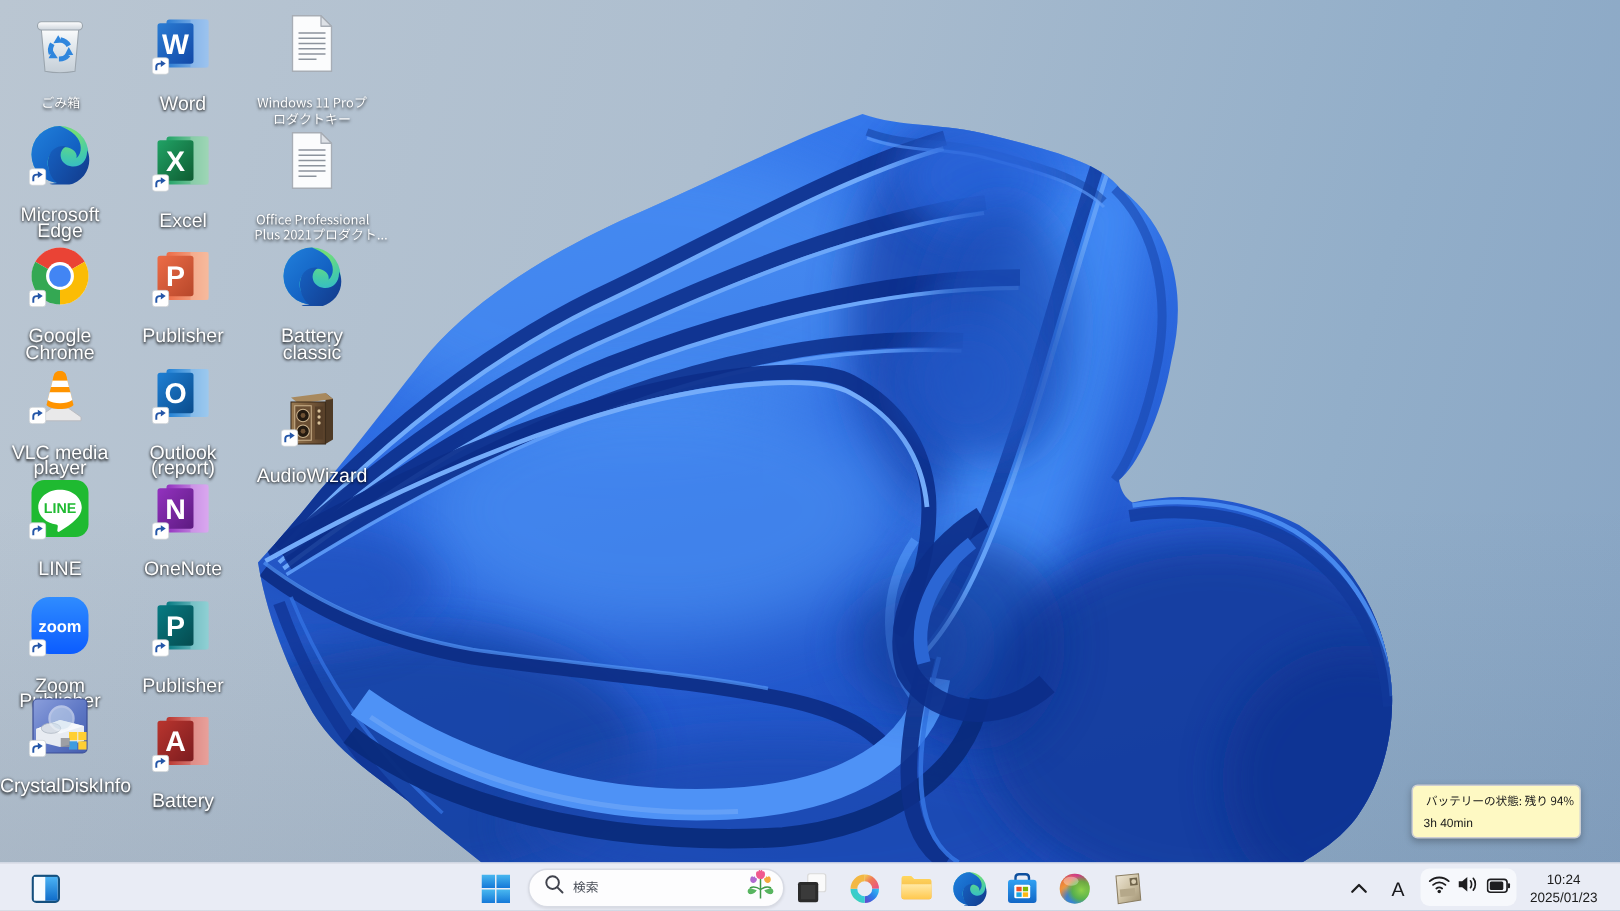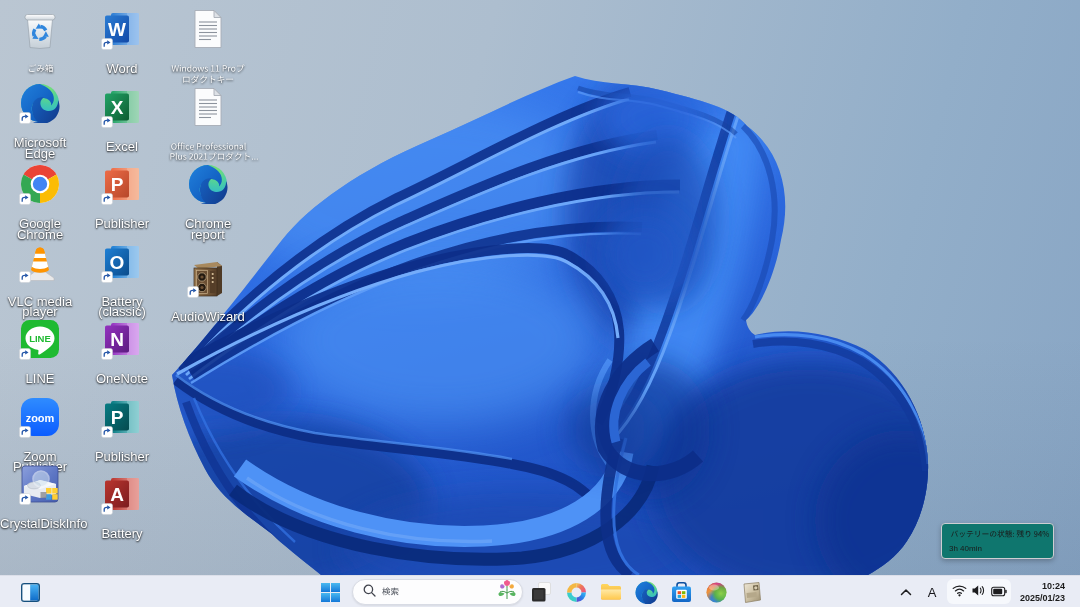--- a/index.html
+++ b/index.html
@@ -18,25 +18,25 @@
   .sr { position:absolute; width:1px; height:1px; overflow:hidden; clip:rect(0 0 0 0); white-space:nowrap; }
   #taskbar { position:absolute; left:0; bottom:0; width:1080px; height:32px;
              background:#e9ecf5; border-top:1px solid #dcdfe9; }
   .tbi { position:absolute; top:0; height:32px; display:flex; align-items:center; justify-content:center; }
   #search { position:absolute; left:352px; top:3px; width:171px; height:26px; background:#fdfdfe;
             border:1px solid #d8dbe4; border-radius:13px; box-shadow:0 1px 2px rgba(0,0,0,.08);
             display:flex; align-items:center; padding:0 4px 0 10px; }
   #search .ph { font-size:8.5px; color:#454a54; margin-left:6px; flex:1 1 auto; display:flex; align-items:center; }
   #tray-pill { position:absolute; right:69px; top:3px; width:64px; height:25px; background:#f6f8fc;
                border-radius:6px; display:flex; align-items:center; justify-content:space-evenly; }
-  #clock { position:absolute; right:15px; top:4px; text-align:right; font-size:9px; line-height:12px; color:#1b1b1b;font-weight:bold; }
+  #clock { position:absolute; right:15px; top:4px; text-align:center; font-size:9px; line-height:12px; color:#1b1b1b; }
   #ime { position:absolute; right:138px; top:0; height:32px; width:20px; display:flex; align-items:center; justify-content:center;
          font-size:13px; color:#16161a; }
   #chev { position:absolute; right:164px; top:0; height:32px; width:20px; display:flex; align-items:center; justify-content:center; }
-  #tooltip { position:absolute; left:941px; top:523px; width:113px; height:36px; background:#0f766e;
+  #tooltip { position:absolute; left:941px; top:523px; width:113px; height:36px; background:#fef9c3;
              border:1px solid #cdced2; border-radius:4px; box-shadow:0 2px 5px rgba(0,0,0,.25);
              padding:3px 0 0 7px; }
   .tt-line { height:14px; display:flex; align-items:center; }
   .tt2 { font-size:8px; color:#1b1b1b; }
 </style>
 </head>
 <body>
 
 <svg id="bloom" viewBox="0 0 1080 607" preserveAspectRatio="none">
 <defs>
@@ -395,21 +395,21 @@
  <rect x="25" y="4" width="12" height="32" fill="#9cc9ee" opacity=".55"></rect>
  <rect x="3" y="6.5" width="24" height="27" rx="1.8" fill="url(#ofo)"></rect>
  <text x="15" y="26.7" font-family="Liberation Sans, sans-serif" font-size="19" font-weight="bold" fill="#fff" text-anchor="middle">O</text>
 </svg>
         <svg class="arrow" width="12" height="12" viewBox="0 0 12 12">
  <rect x=".5" y=".5" width="11" height="11" rx="2" fill="#fff" stroke="#c8cdd2" stroke-width=".5"></rect>
  <path d="M3.2,8.8 L3.2,6.4 Q3.2,4.4 5.6,4.4 L6.6,4.4" fill="none" stroke="#2456a8" stroke-width="1.3"></path>
  <path d="M6.2,2.2 L9.5,4.4 L6.2,6.6 Z" fill="#2456a8"></path>
 </svg>
       </div>
-  <div class="lbl"><span>Battery (classic)</span></div>
+  <div class="lbl"><span>Outlook (report)</span></div>
 </div>
 
 <div class="cell" style="left:82px;top:319px">
   <div class="ic">
 <svg width="40" height="40" viewBox="0 0 40 40">
  <defs>
             <linearGradient id="ofn" x1="0" y1="0" x2="1" y2="1">
               <stop offset="0" stop-color="#9332bf"></stop>
               <stop offset="1" stop-color="#5c1a80"></stop>
             </linearGradient>
@@ -547,21 +547,21 @@
             <linearGradient id="fg3" x1="0" y1="0" x2="1" y2=".6">
               <stop offset="0" stop-color="#1660c0"></stop>
               <stop offset="1" stop-color="#123f92"></stop>
             </linearGradient>
           </defs>
  <circle cx="20" cy="20" r="19" fill="url(#fg1)"></circle>
  <path d="M20,1 A19,19 0 0,0 1,20 A19,19 0 0,0 20,39 C12,33 10,26 13,20.5 C16,15 23,13.5 28,16.5 C30.5,18 31.5,20 31,22.5 C35,19 35,12 30,7 C27,4.2 23.6,2.4 20,1 Z" fill="url(#fg2)"></path>
  <path d="M13,39.5 C20,43 30,41 36,34 C40,28.5 40.5,22 38,17 C38.5,24 34,28.5 28,28 C24,27.6 21,25 20.5,21.5 C20,18.5 21.5,16 24,14.6 C19,13.5 14,16.5 12.5,21.5 C10.8,27.5 13,35 18,39 Z" fill="url(#fg3)"></path>
         </svg>
       </div>
-  <div class="lbl"><span>Chrome report</span></div>
+  <div class="lbl"><span>Battery classic</span></div>
 </div>
 
 <div class="cell" style="left:168px;top:257px">
   <div class="ic">
 <svg width="38" height="40" viewBox="0 0 38 40">
  <defs>
             <linearGradient id="aw" x1="0" y1="0" x2="1" y2="0">
               <stop offset="0" stop-color="#9a7a52"></stop>
               <stop offset=".5" stop-color="#7a5c3c"></stop>
               <stop offset="1" stop-color="#58402a"></stop>

